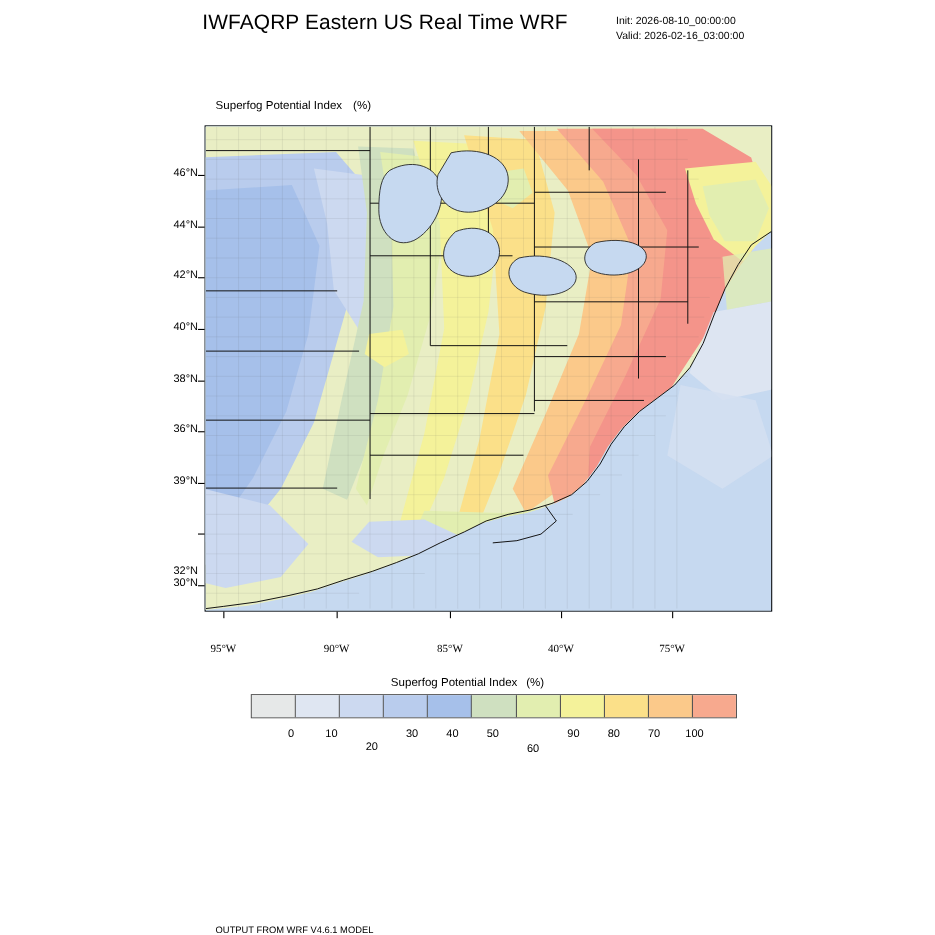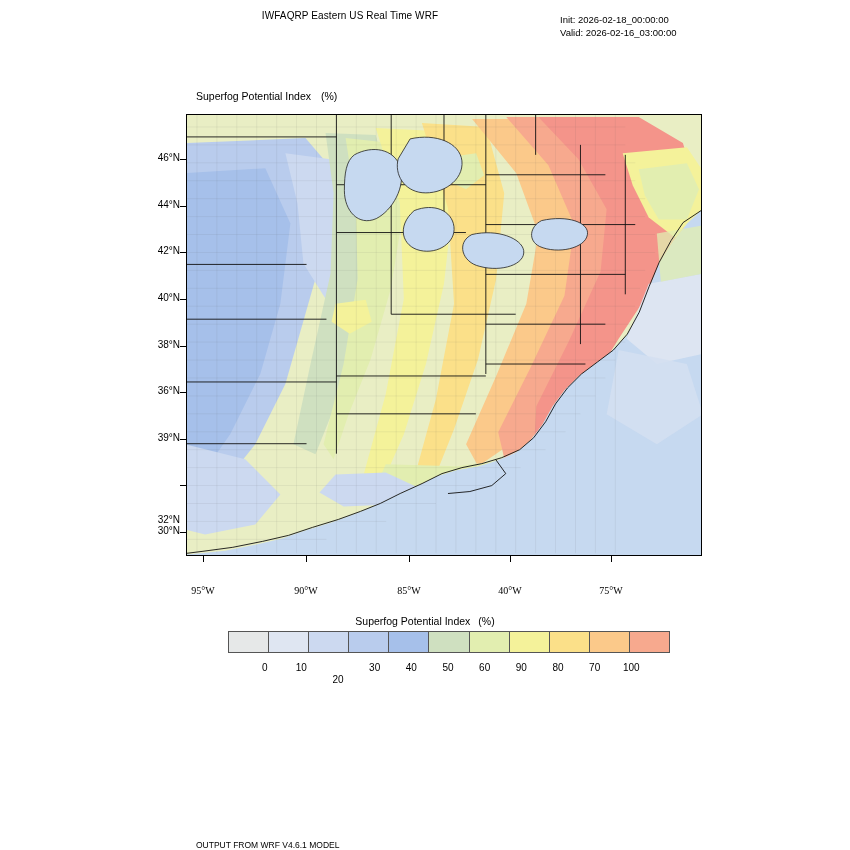--- a/index.html
+++ b/index.html
@@ -15,21 +15,21 @@
     color: #000000;
     overflow: hidden;
   }
 
   .title {
     position: absolute;
     left: 0;
     top: 10px;
     width: 700px;
     text-align: center;
-    font-size: 10px;
+    font-size: 19px;
     letter-spacing: 0.1px;
   }
 
   .runinfo {
     position: absolute;
     left: 560px;
     top: 13px;
     font-size: 9.5px;
     line-height: 13px;
   }
@@ -142,21 +142,21 @@
     line-height: 11.5px;
     white-space: pre;
   }
 </style>
 </head>
 <body>
 
 <div class="title">IWFAQRP Eastern US Real Time WRF</div>
 
 <div class="runinfo">
-  <div>Init: 2026-02-18_00:00:00</div>
+  <div>Init: 2026-08-10_00:00:00</div>
   <div>Valid: 2026-02-16_03:00:00</div>
 </div>
 
 <div class="plot-title">
   <span>Superfog Potential Index</span><span class="units">(%)</span>
 </div>
 
 <div class="map-frame">
   <div class="map-inner">
     <div class="ocean"></div>
@@ -293,21 +293,21 @@
     <div class="cell" style="background: rgb(251, 201, 138);"></div>
     <div class="cell" style="background: rgb(247, 169, 142);"></div>
   </div>
 <div class="cbar-labels" id="colorbar-labels">
     <span style="left: 36.6667px;">0</span>
     <span style="left: 73.3333px;">10</span>
     <span style="left: 110px; margin-top: 12px;">20</span>
     <span style="left: 146.667px;">30</span>
     <span style="left: 183.333px;">40</span>
     <span style="left: 220px;">50</span>
-    <span style="left: 256.667px;">60</span>
+    <span style="left: 256.667px; margin-top: 14px;">60</span>
     <span style="left: 293.333px;">90</span>
     <span style="left: 330px;">80</span>
     <span style="left: 366.667px;">70</span>
     <span style="left: 403.333px;">100</span>
   </div>
 
 <div class="footer">
   <div>OUTPUT FROM WRF V4.6.1 MODEL</div>
   
 </div>

